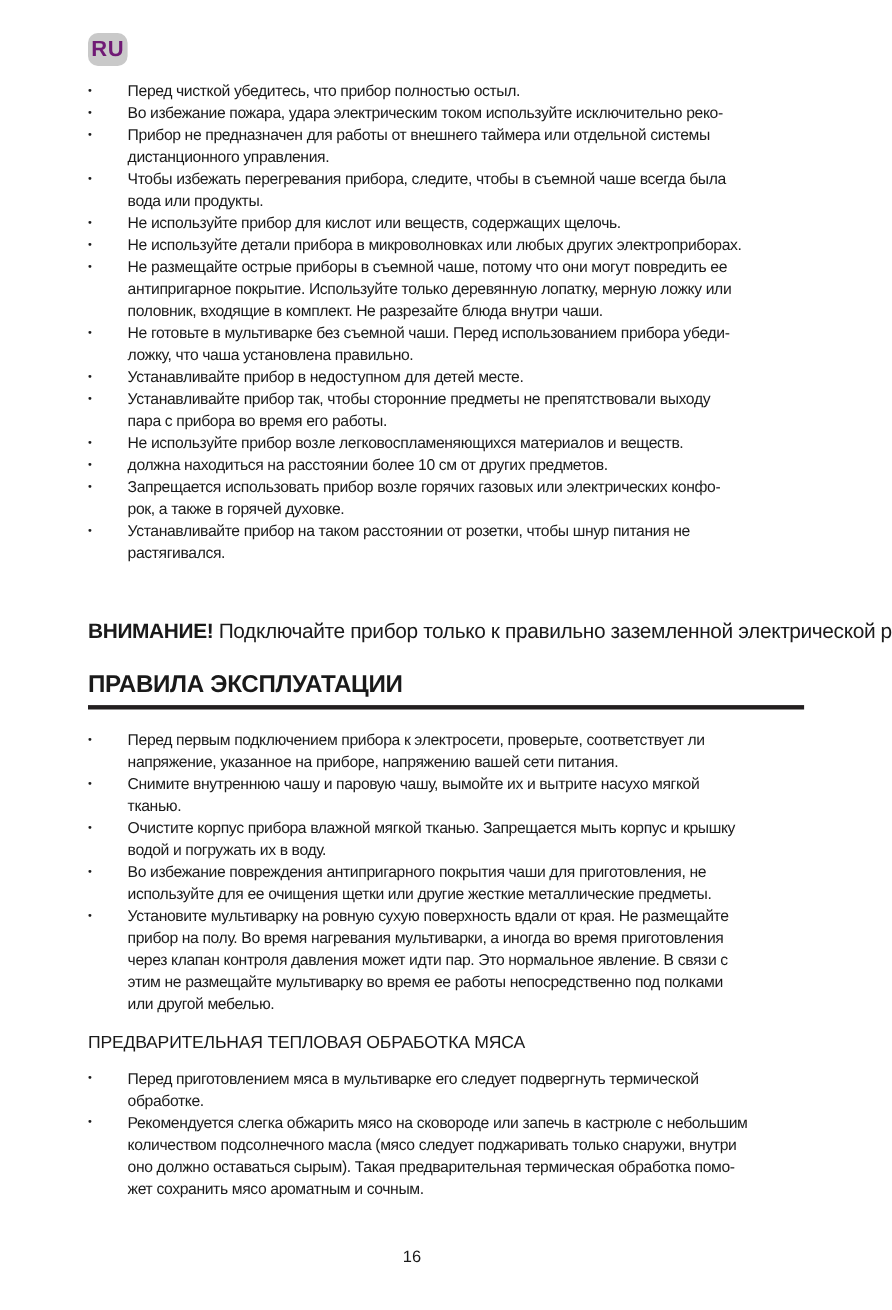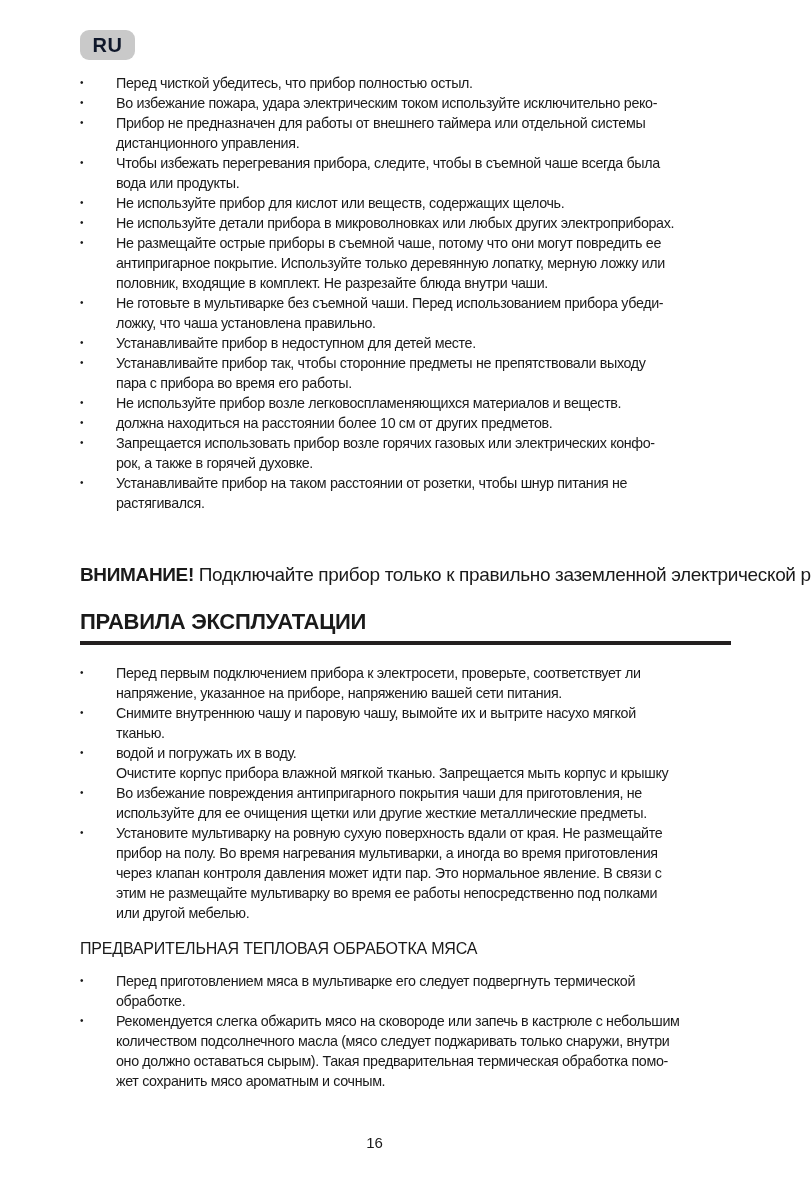--- a/index.html
+++ b/index.html
@@ -2,23 +2,23 @@
 <html><head>
 <meta charset="utf-8">
 <style>
   html, body { margin: 0; padding: 0; background: #ffffff; }
   body {
     width: 811px; height: 1191px; position: relative; overflow: hidden;
     font-family: "Liberation Sans", "DejaVu Sans", sans-serif;
     color: #1a1a1a;
   }
   .lang-badge {
-    position: absolute; left: 80px; top: 30px; width: 55px; height: 30px;
+    position: absolute; left: 80px; top: 30px; width: 36px; height: 30px;
     background: #c9c9c9; border-radius: 9px;
-    color: #0f172a; font-weight: bold; font-size: 20px;
+    color: #701a75; font-weight: bold; font-size: 20px;
     display: flex; align-items: center; justify-content: center;
     letter-spacing: 0.5px;
   }
   .list { position: absolute; left: 80px; width: 655px; margin: 0; padding: 0; list-style: none; }
   .list li {
     position: relative; padding-left: 36px;
     font-size: 14.3px; line-height: 20px;
     letter-spacing: -0.35px;
   }
   .list li .bullet {
@@ -132,22 +132,22 @@
       <span class="txt">Перед первым подключением прибора к электросети, проверьте, соответствует ли</span>
       <span class="txt">напряжение, указанное на приборе, напряжению вашей сети питания.</span>
     </li>
     <li>
       <span class="bullet">•</span>
       <span class="txt">Снимите внутреннюю чашу и паровую чашу, вымойте их и вытрите насухо мягкой</span>
       <span class="txt">тканью.</span>
     </li>
     <li>
       <span class="bullet">•</span>
+      <span class="txt">Очистите корпус прибора влажной мягкой тканью. Запрещается мыть корпус и крышку</span>
       <span class="txt">водой и погружать их в воду.</span>
-      <span class="txt">Очистите корпус прибора влажной мягкой тканью. Запрещается мыть корпус и крышку</span>
     </li>
     <li>
       <span class="bullet">•</span>
       <span class="txt">Во избежание повреждения антипригарного покрытия чаши для приготовления, не</span>
       <span class="txt">используйте для ее очищения щетки или другие жесткие металлические предметы.</span>
     </li>
     <li>
       <span class="bullet">•</span>
       <span class="txt">Установите мультиварку на ровную сухую поверхность вдали от края. Не размещайте</span>
       <span class="txt">прибор на полу. Во время нагревания мультиварки, а иногда во время приготовления</span>

